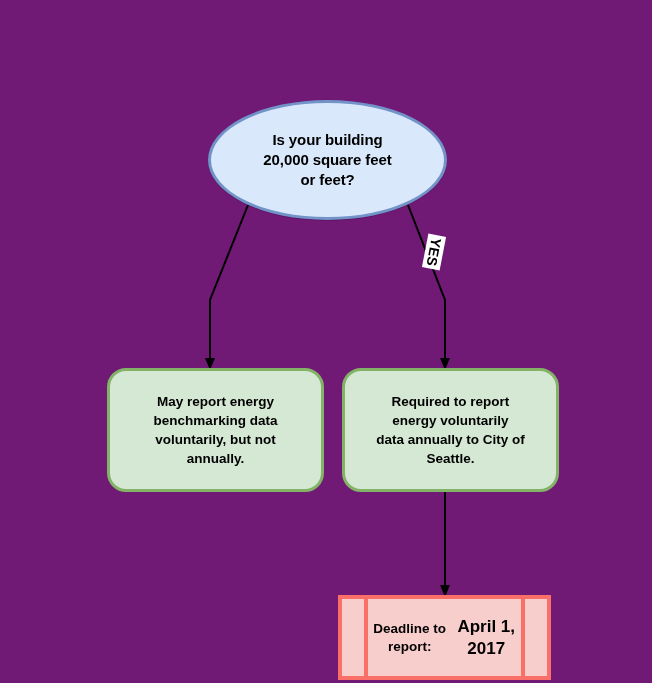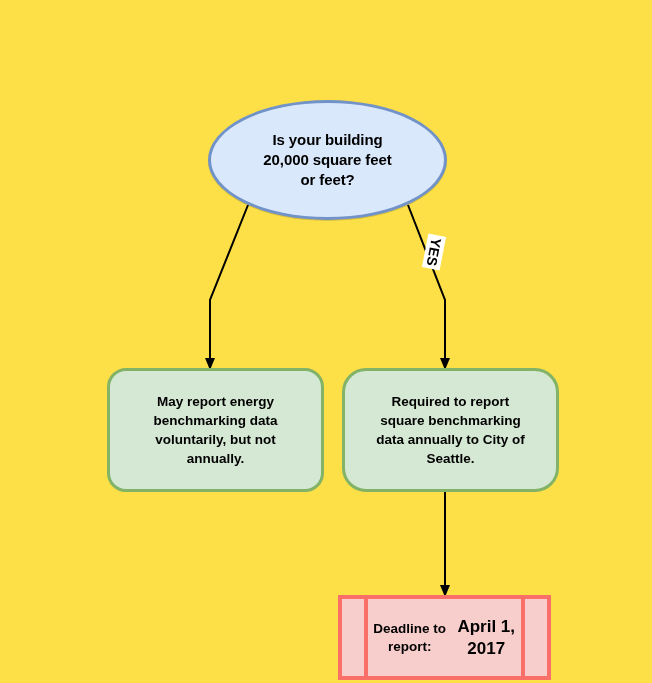--- a/index.html
+++ b/index.html
@@ -14,21 +14,21 @@
     overflow: hidden;
     font-family: "Liberation Sans", sans-serif;
     -webkit-font-smoothing: antialiased;
   }
 
   #canvas {
     position: absolute;
     left: 0; top: 0;
     width: 652px;
     height: 683px;
-    background: #fde047;
+    background: #701a75;
   }
 
   
   #connectors {
     position: absolute;
     left: 0; top: 0;
     width: 652px;
     height: 683px;
     pointer-events: none;
   }
@@ -90,21 +90,21 @@
     text-align: center;
   }
   .outcome-node .node-text {
     font-size: 13.5px;
     font-weight: bold;
     line-height: 19px;
     color: #000000;
     padding: 0 16px;
   }
   #outcome-voluntary { left: 107px; top: 368px; }
-  #outcome-required  { left: 342px; top: 368px; border-radius: 24px; }
+  #outcome-required  { left: 342px; top: 368px; }
 
   
   #deadline-node {
     position: absolute;
     left: 338px;
     top: 595px;
     width: 213px;
     height: 85px;
     background: #F8CECC;
     border: 4px solid #FA7068;
@@ -180,21 +180,21 @@
       <span>May report energy</span><br>
       <span>benchmarking data</span><br>
       <span>voluntarily, but not</span><br>
       <span>annually.</span>
     </div>
   </div>
 
   <div id="outcome-required" class="outcome-node">
     <div class="node-text">
       <span>Required to report</span><br>
-      <span>square benchmarking</span><br>
+      <span>energy voluntarily</span><br>
       <span>data annually to City of</span><br>
       <span>Seattle.</span>
     </div>
   </div>
 
   <div id="deadline-node">
     <div class="rail rail-left"></div>
     <div class="rail rail-right"></div>
     <div class="deadline-body">
       <div class="deadline-line1">Deadline to report:</div>

